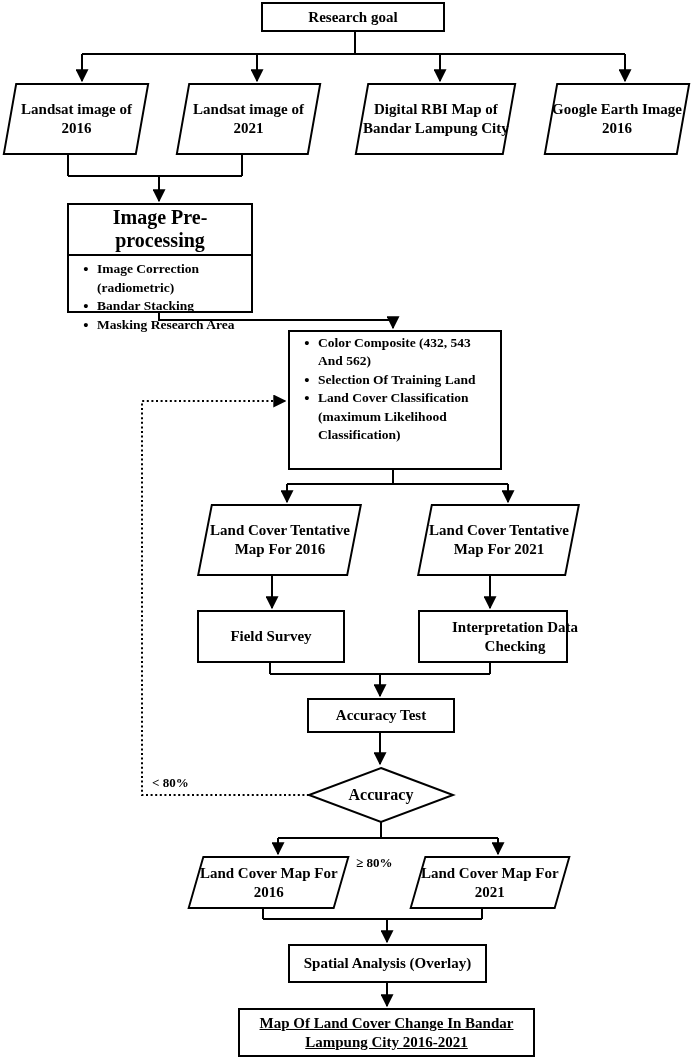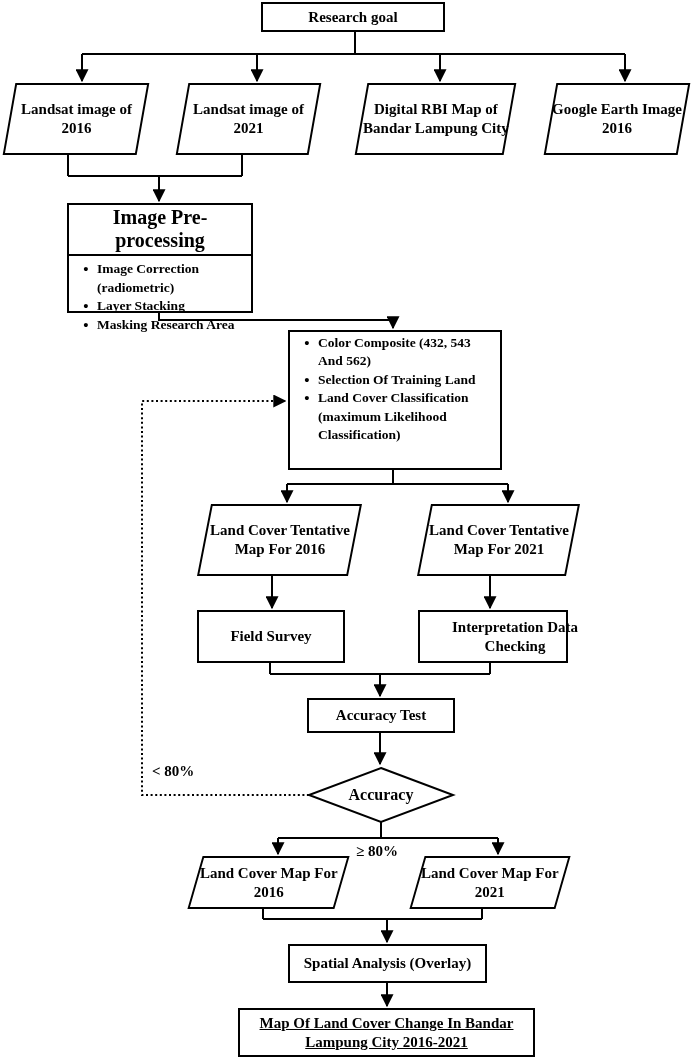--- a/index.html
+++ b/index.html
@@ -28,21 +28,21 @@
   .proc-title {
     box-sizing: border-box; border-bottom: 2px solid #000; text-align: center;
     font-size: 20px; padding: 1px 0 2px 0;
   }
   .proc-list { list-style: none; margin: 0; padding: 4px 2px 0 6px; }
   .proc-list li { display: flex; font-size: 13.5px; line-height: 18.7px; white-space: pre-line; }
   .proc-list .bullet { width: 22px; flex: 0 0 22px; text-align: center; font-size: 15px; }
   #processing .proc-list li { line-height: 18.4px; }
   #processing .proc-list { padding-top: 2px; }
 
-  .floatlabel { position: absolute; font-size: 15px; white-space: pre; }
+  .floatlabel { position: absolute; font-size: 13px; white-space: pre; margin-top: 12px; }
   .diamond-label {
     position: absolute; left: 309px; top: 768px; width: 144px; height: 54px;
     display: flex; align-items: center; justify-content: center; font-size: 16px;
   }
 </style>
 </head>
 <body>
 
 <div id="canvas">
 
@@ -115,21 +115,21 @@
   <div class="proc" id="preprocessing" style="left:67px; top:203px; width:186px; height:110px;">
     <div class="proc-title">Image Pre-processing</div>
     <ul class="proc-list">
       <li>
         <span class="bullet">•</span>
         <span>Image Correction
 (radiometric)</span>
       </li>
       <li>
         <span class="bullet">•</span>
-        <span>Layer Stacking</span>
+        <span>Bandar Stacking</span>
       </li>
       <li>
         <span class="bullet">•</span>
         <span>Masking Research Area</span>
       </li>
     </ul>
   </div>
 
   <div class="proc" id="processing" style="left:288px; top:330px; width:214px; height:140px;">
     <ul class="proc-list">

